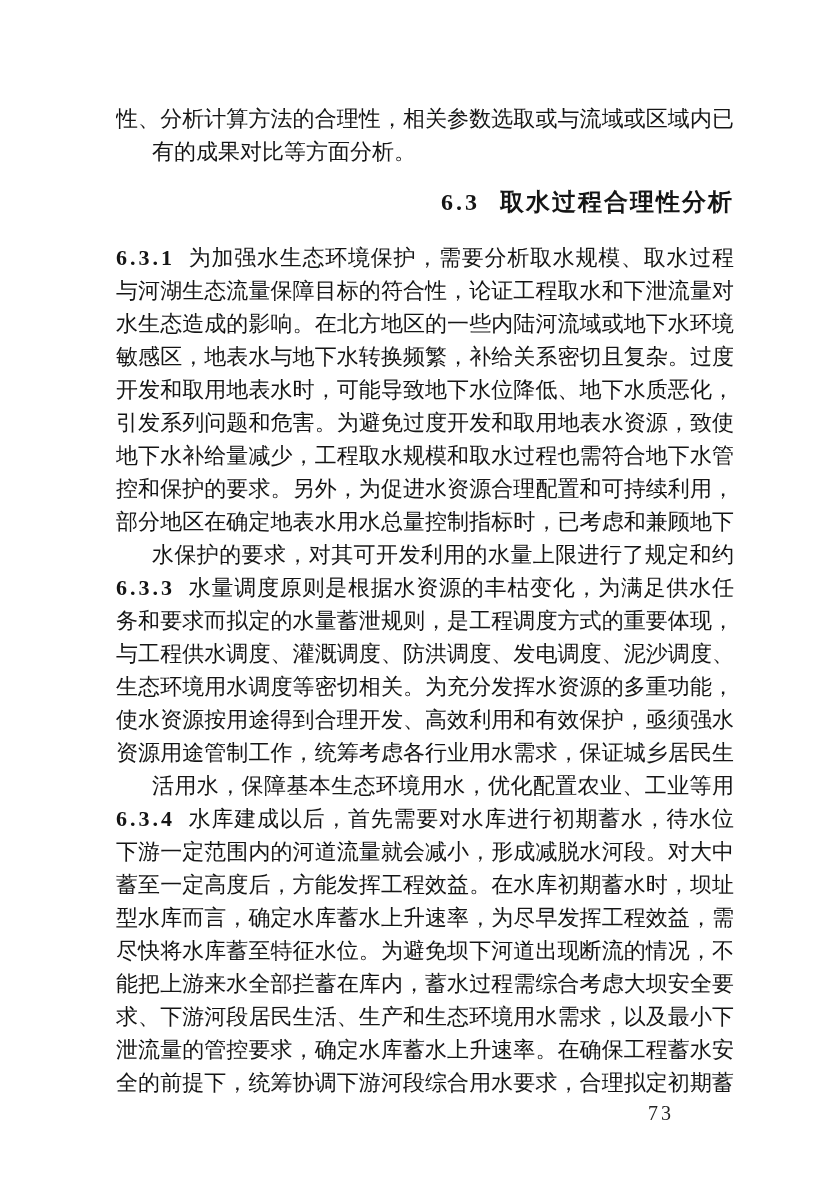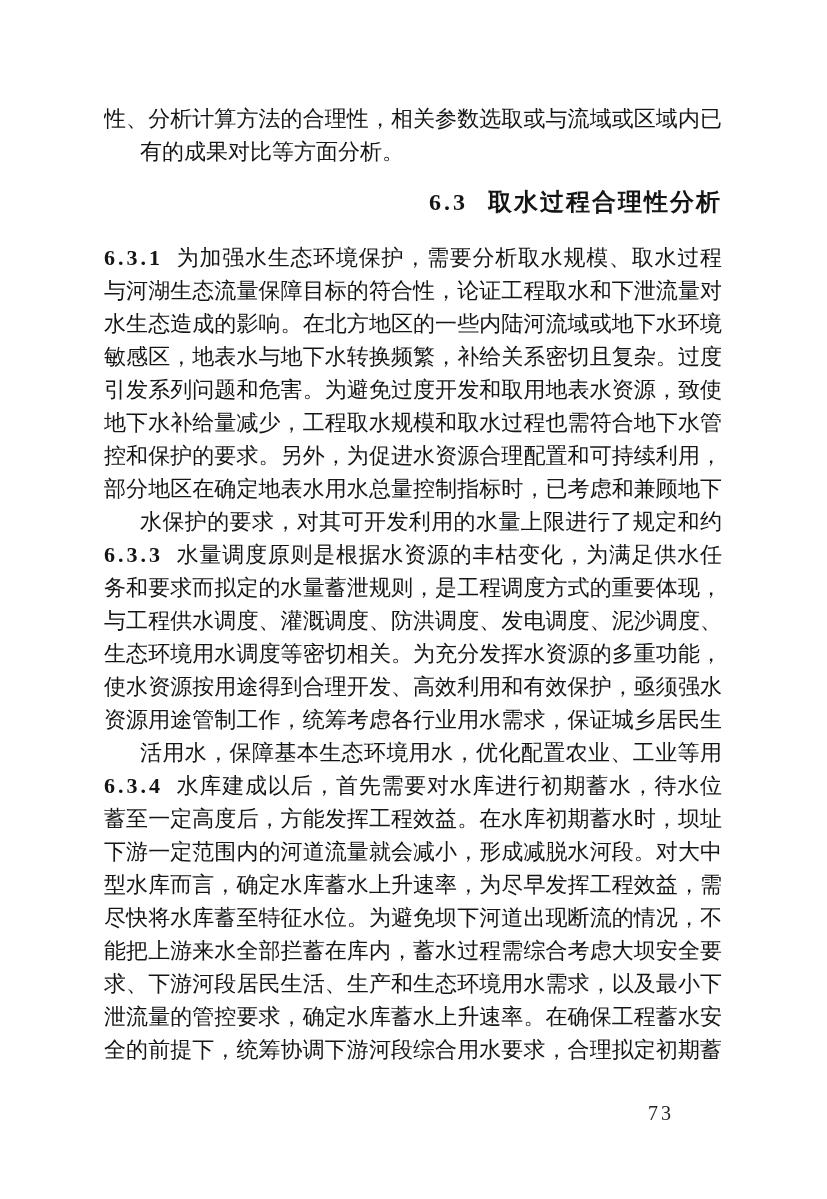--- a/index.html
+++ b/index.html
@@ -7,21 +7,21 @@
     position:relative;
     width:827px;height:1199px;
     background:#ffffff;
     font-family:"Liberation Serif","DejaVu Serif",serif;
     color:#151515;
     overflow:hidden;
     margin:0 auto;
   }
   .body-text{
     position:absolute;
-    left:104px;top:102px;width:618px;
+    left:116px;top:102px;width:618px;
   }
   .line{
     font-size:22px;
     line-height:33px;
     height:33px;
     text-align:justify;
     text-align-last:justify;
     overflow:hidden;
   }
   .line.final{
@@ -67,41 +67,42 @@
 
     <div class="heading">
       <span class="num">6.3</span><span>取水过程合理性分析</span>
     </div>
 
     <div class="block">
         <div class="line"><span class="clause-num">6.3.1</span>为加强水生态环境保护，需要分析取水规模、取水过程</div>
         <div class="line">与河湖生态流量保障目标的符合性，论证工程取水和下泄流量对</div>
         <div class="line">水生态造成的影响。在北方地区的一些内陆河流域或地下水环境</div>
         <div class="line">敏感区，地表水与地下水转换频繁，补给关系密切且复杂。过度</div>
+        <div class="line">开发和取用地表水时，可能导致地下水位降低、地下水质恶化，</div>
         <div class="line">引发系列问题和危害。为避免过度开发和取用地表水资源，致使</div>
         <div class="line">地下水补给量减少，工程取水规模和取水过程也需符合地下水管</div>
         <div class="line">控和保护的要求。另外，为促进水资源合理配置和可持续利用，</div>
         <div class="line">部分地区在确定地表水用水总量控制指标时，已考虑和兼顾地下</div>
         <div class="line final">水保护的要求，对其可开发利用的水量上限进行了规定和约束。</div>
       </div>
 
     <div class="block">
         <div class="line"><span class="clause-num">6.3.3</span>水量调度原则是根据水资源的丰枯变化，为满足供水任</div>
         <div class="line">务和要求而拟定的水量蓄泄规则，是工程调度方式的重要体现，</div>
         <div class="line">与工程供水调度、灌溉调度、防洪调度、发电调度、泥沙调度、</div>
         <div class="line">生态环境用水调度等密切相关。为充分发挥水资源的多重功能，</div>
         <div class="line">使水资源按用途得到合理开发、高效利用和有效保护，亟须强水</div>
         <div class="line">资源用途管制工作，统筹考虑各行业用水需求，保证城乡居民生</div>
         <div class="line final">活用水，保障基本生态环境用水，优化配置农业、工业等用水。</div>
       </div>
 
     <div class="block">
         <div class="line"><span class="clause-num">6.3.4</span>水库建成以后，首先需要对水库进行初期蓄水，待水位</div>
+        <div class="line">下游一定范围内的河道流量就会减小，形成减脱水河段。对大中</div>
         <div class="line">蓄至一定高度后，方能发挥工程效益。在水库初期蓄水时，坝址</div>
-        <div class="line">下游一定范围内的河道流量就会减小，形成减脱水河段。对大中</div>
         <div class="line">型水库而言，确定水库蓄水上升速率，为尽早发挥工程效益，需</div>
         <div class="line">尽快将水库蓄至特征水位。为避免坝下河道出现断流的情况，不</div>
         <div class="line">能把上游来水全部拦蓄在库内，蓄水过程需综合考虑大坝安全要</div>
         <div class="line">求、下游河段居民生活、生产和生态环境用水需求，以及最小下</div>
         <div class="line">泄流量的管控要求，确定水库蓄水上升速率。在确保工程蓄水安</div>
         <div class="line">全的前提下，统筹协调下游河段综合用水要求，合理拟定初期蓄</div>
       </div>
 
   </div>
 

